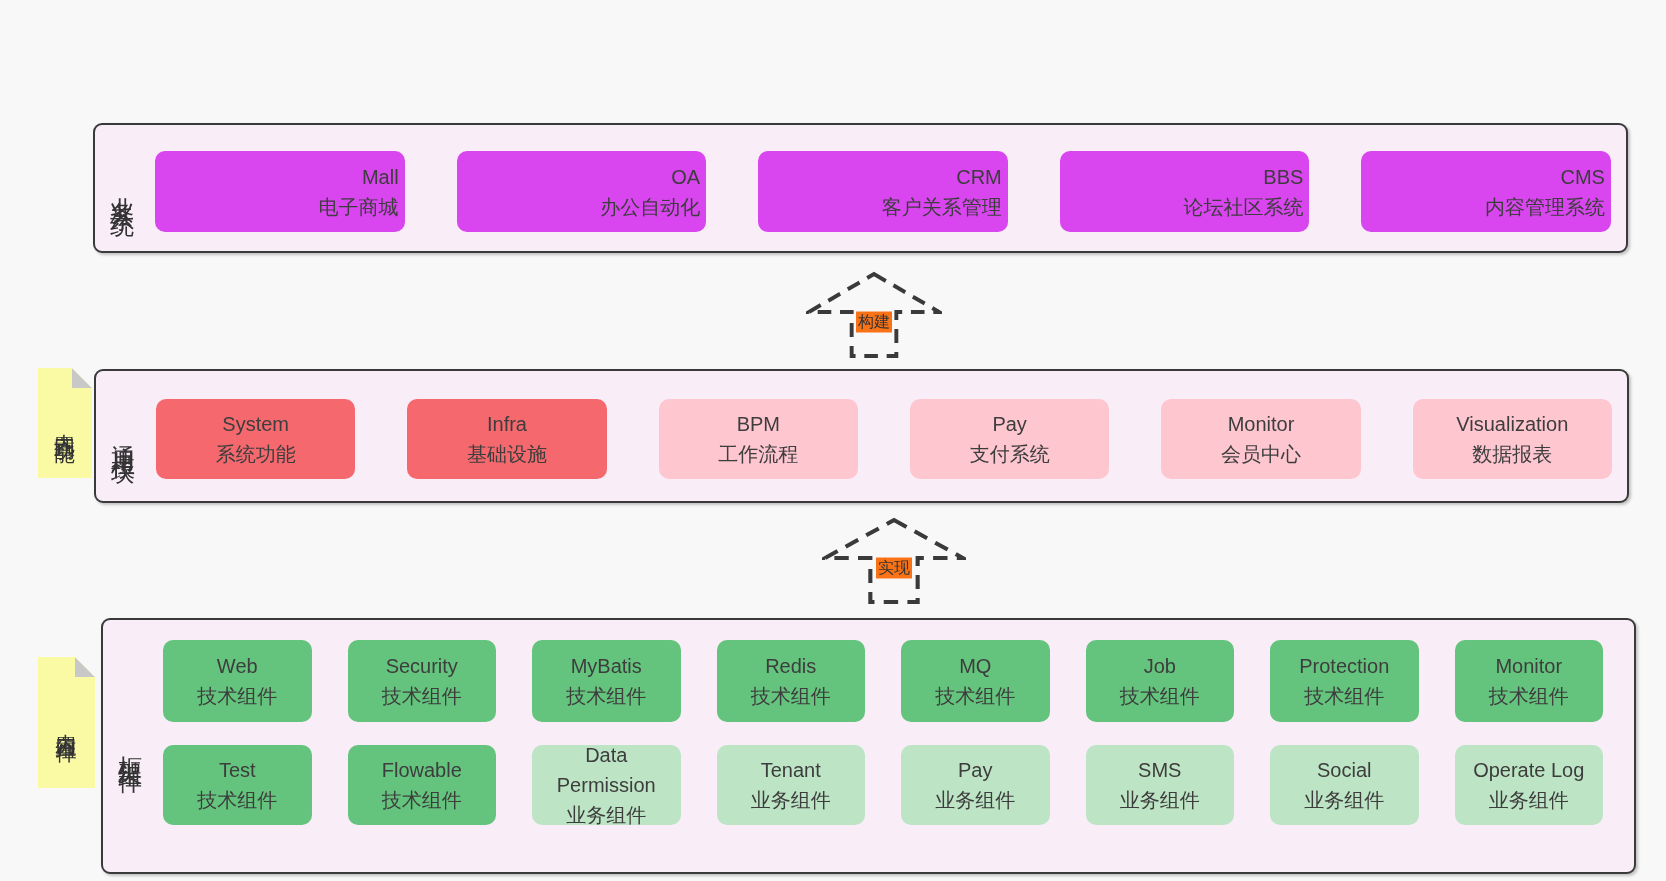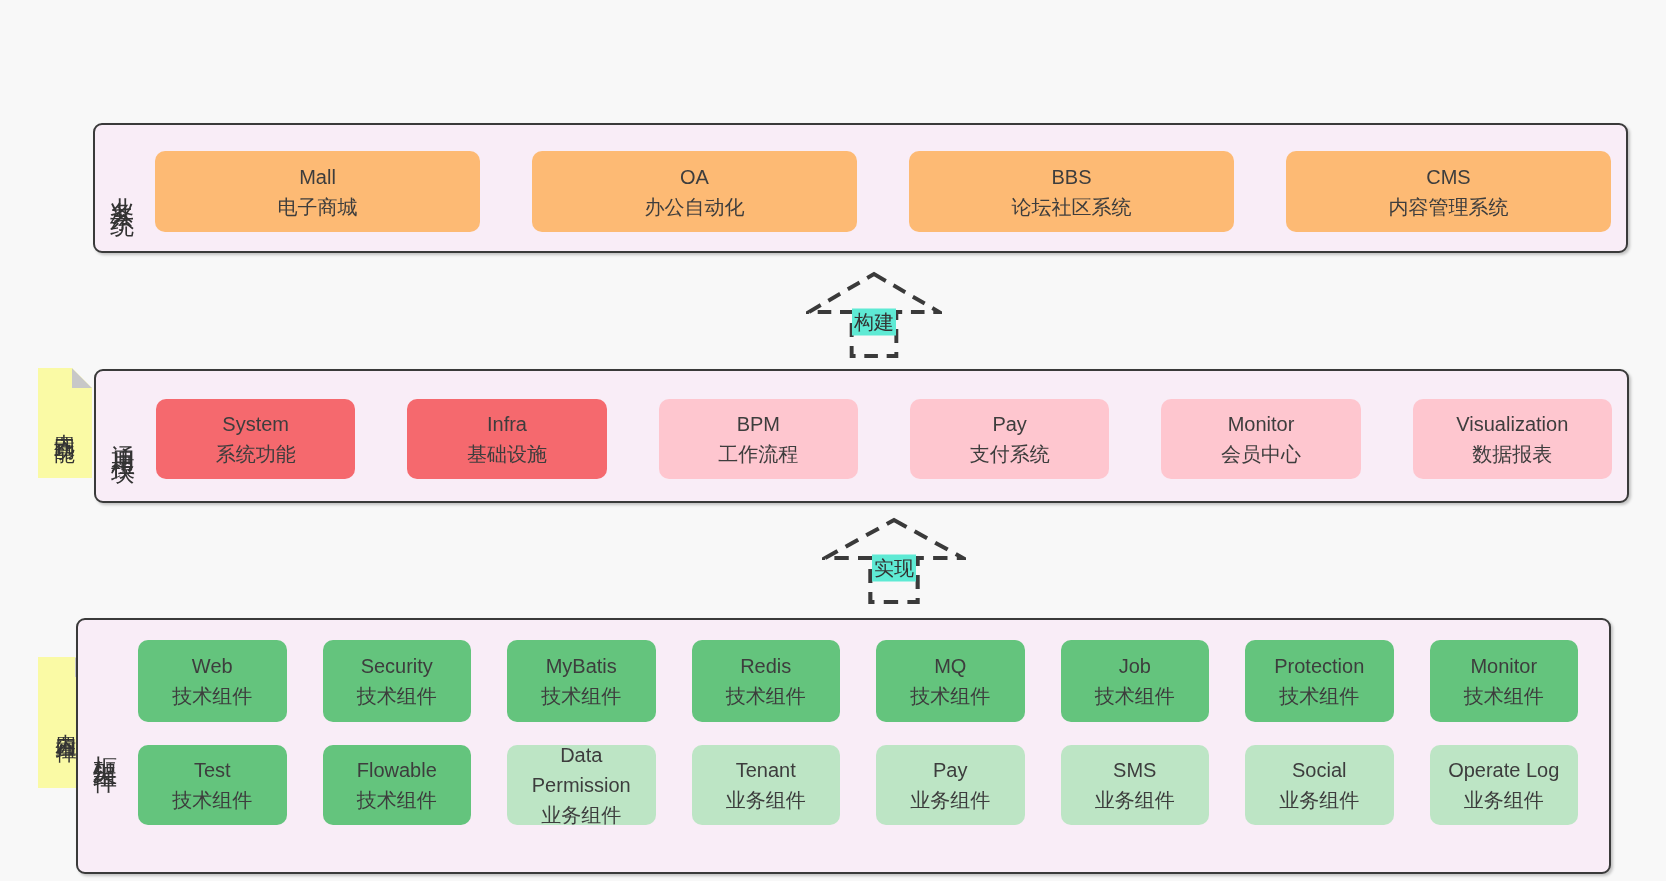--- a/index.html
+++ b/index.html
@@ -10,40 +10,40 @@
     color:#3a3a3a;
   }
   .layer {
     position:absolute; background:#f9edf7;
     border:2.5px solid #3a3a3a; border-radius:9px;
     box-shadow:2px 2px 3px rgba(0,0,0,0.22);
     box-sizing:border-box;
   }
   #layer-business   { left:93px;  top:123px; width:1535px; height:130px; }
   #layer-modules    { left:94px;  top:369px; width:1535px; height:134px; }
-  #layer-components { left:76px;  top:618px; width:1535px; height:256px; }
+  #layer-components { left:101px;  top:618px; width:1535px; height:256px; }
 
   .layer-label {
     position:absolute; left:15px; top:50%; transform:translateY(-50%);
     writing-mode:vertical-rl; text-orientation:upright;
     font-size:24px; letter-spacing:5px; color:#333; line-height:1;
   }
   .row { position:absolute; display:flex; }
   #row-business     { left:60px; right:15px; top:26px;  height:81px; gap:52px; }
   #row-modules      { left:60px; right:15px; top:28px;  height:80px; gap:52px; }
   #row-components-1 { left:60px; right:31px; top:20px;  height:82px; gap:36px; }
   #row-components-2 { left:60px; right:31px; top:125px; height:80px; gap:36px; }
 
   .box {
     flex:1 1 0; border-radius:10px;
     display:flex; flex-direction:column; align-items:center; justify-content:center;
     text-align:center; font-size:20px; line-height:1.5; color:#3d3d3d;
     padding:2px 6px; box-sizing:border-box;
   }
-  .blue        { background:#fdba74; }
+  .blue        { background:#d946ef;align-items:flex-end; }
   .red         { background:#f5696e; }
   .pink        { background:#fec6cf; }
   .green       { background:#64c47d; }
   .green-light { background:#bde5c5; }
 
   .note {
     position:absolute; background:#fafaa5;
     clip-path:polygon(0 0, calc(100% - 20px) 0, 100% 20px, 100% 100%, 0 100%);
     display:flex; align-items:center; justify-content:center;
     box-shadow:1px 1px 2px rgba(0,0,0,0.15);
@@ -58,37 +58,41 @@
     writing-mode:vertical-rl; text-orientation:upright;
     font-size:21px; letter-spacing:3px; color:#333; line-height:1;
   }
 
   .block-arrow { position:absolute; }
   #arrow-build     { left:806px; top:271px; width:136px; height:88px; }
   #arrow-implement { left:822px; top:517px; width:144px; height:88px; }
   .block-arrow svg { width:100%; height:100%; display:block; }
   .arrow-label {
     position:absolute; left:50%; top:58%; transform:translate(-50%,-50%);
-    background:#5eead4; padding:0 2px; font-size:20px; color:#333;
+    background:#f97316; padding:0 2px; font-size:16px; color:#333;
     white-space:nowrap;
   }
 </style>
 </head>
 <body>
 
 <div class="layer" id="layer-business">
   <div class="layer-label">业务系统</div>
   <div class="row" id="row-business">
     <div class="box blue">
       <span>Mall</span>
       <span>电子商城</span>
     </div>
     <div class="box blue">
       <span>OA</span>
       <span>办公自动化</span>
+    </div>
+    <div class="box blue">
+      <span>CRM</span>
+      <span>客户关系管理</span>
     </div>
     <div class="box blue">
       <span>BBS</span>
       <span>论坛社区系统</span>
     </div>
     <div class="box blue">
       <span>CMS</span>
       <span>内容管理系统</span>
     </div>
   </div>

